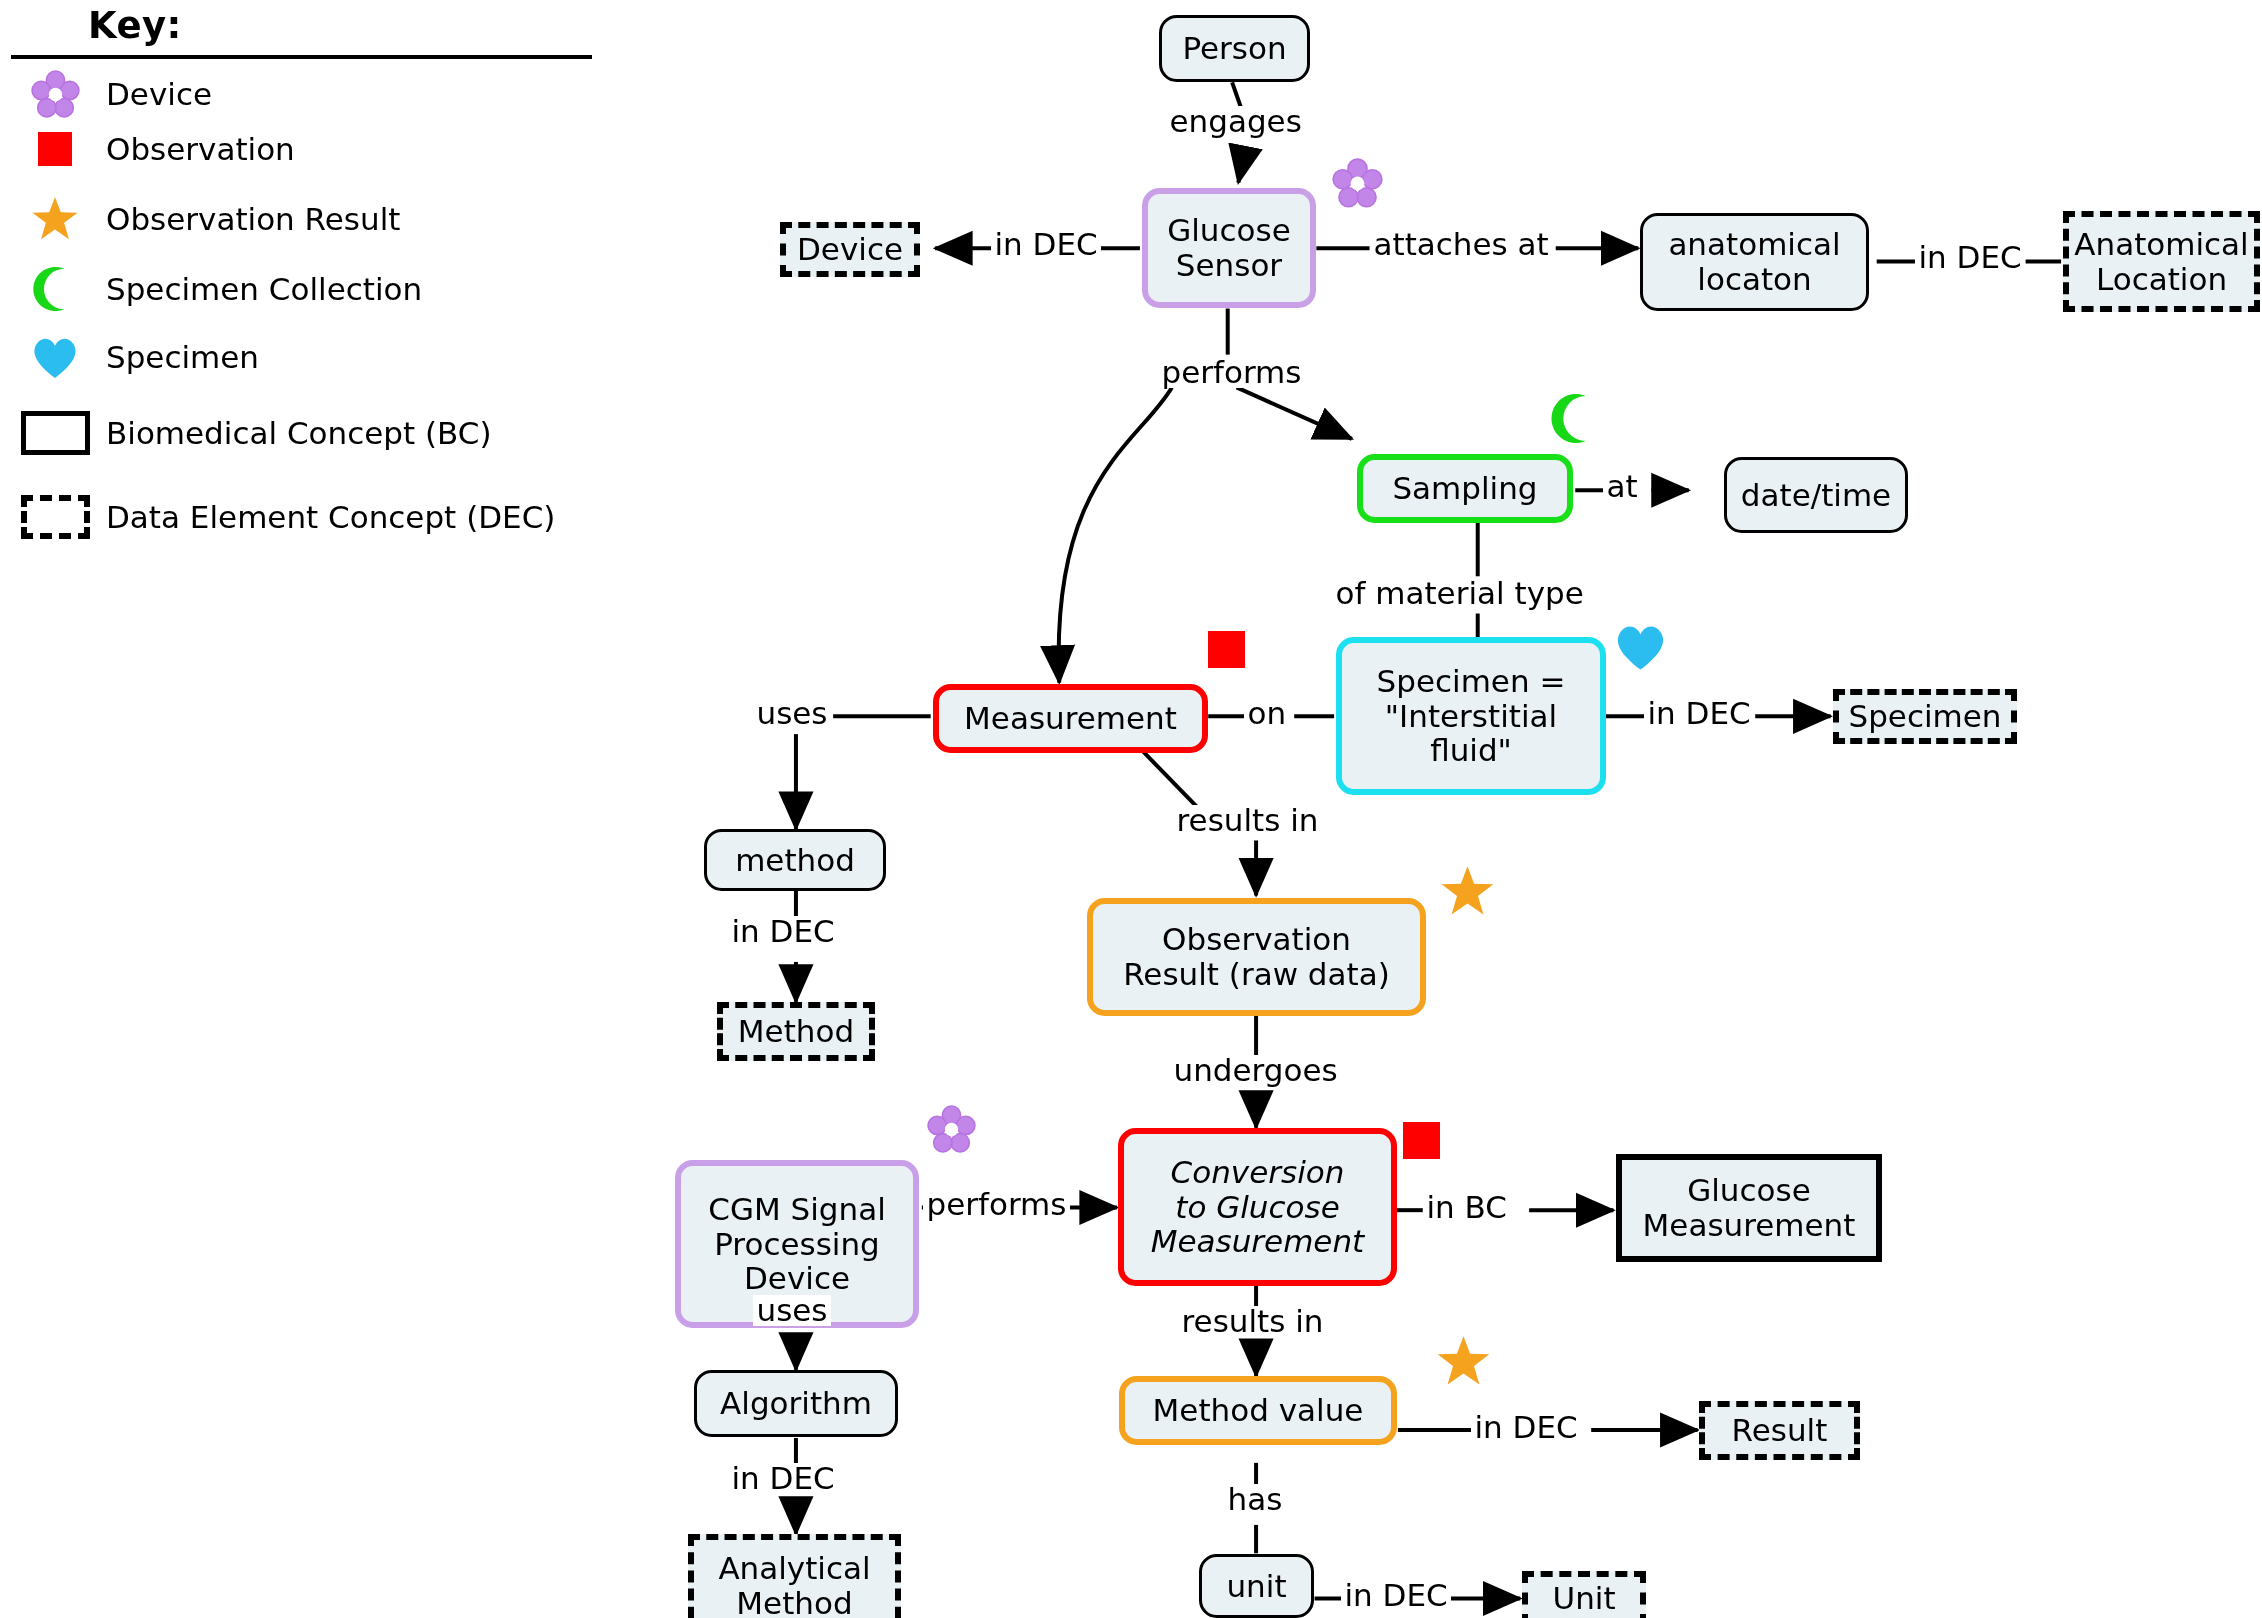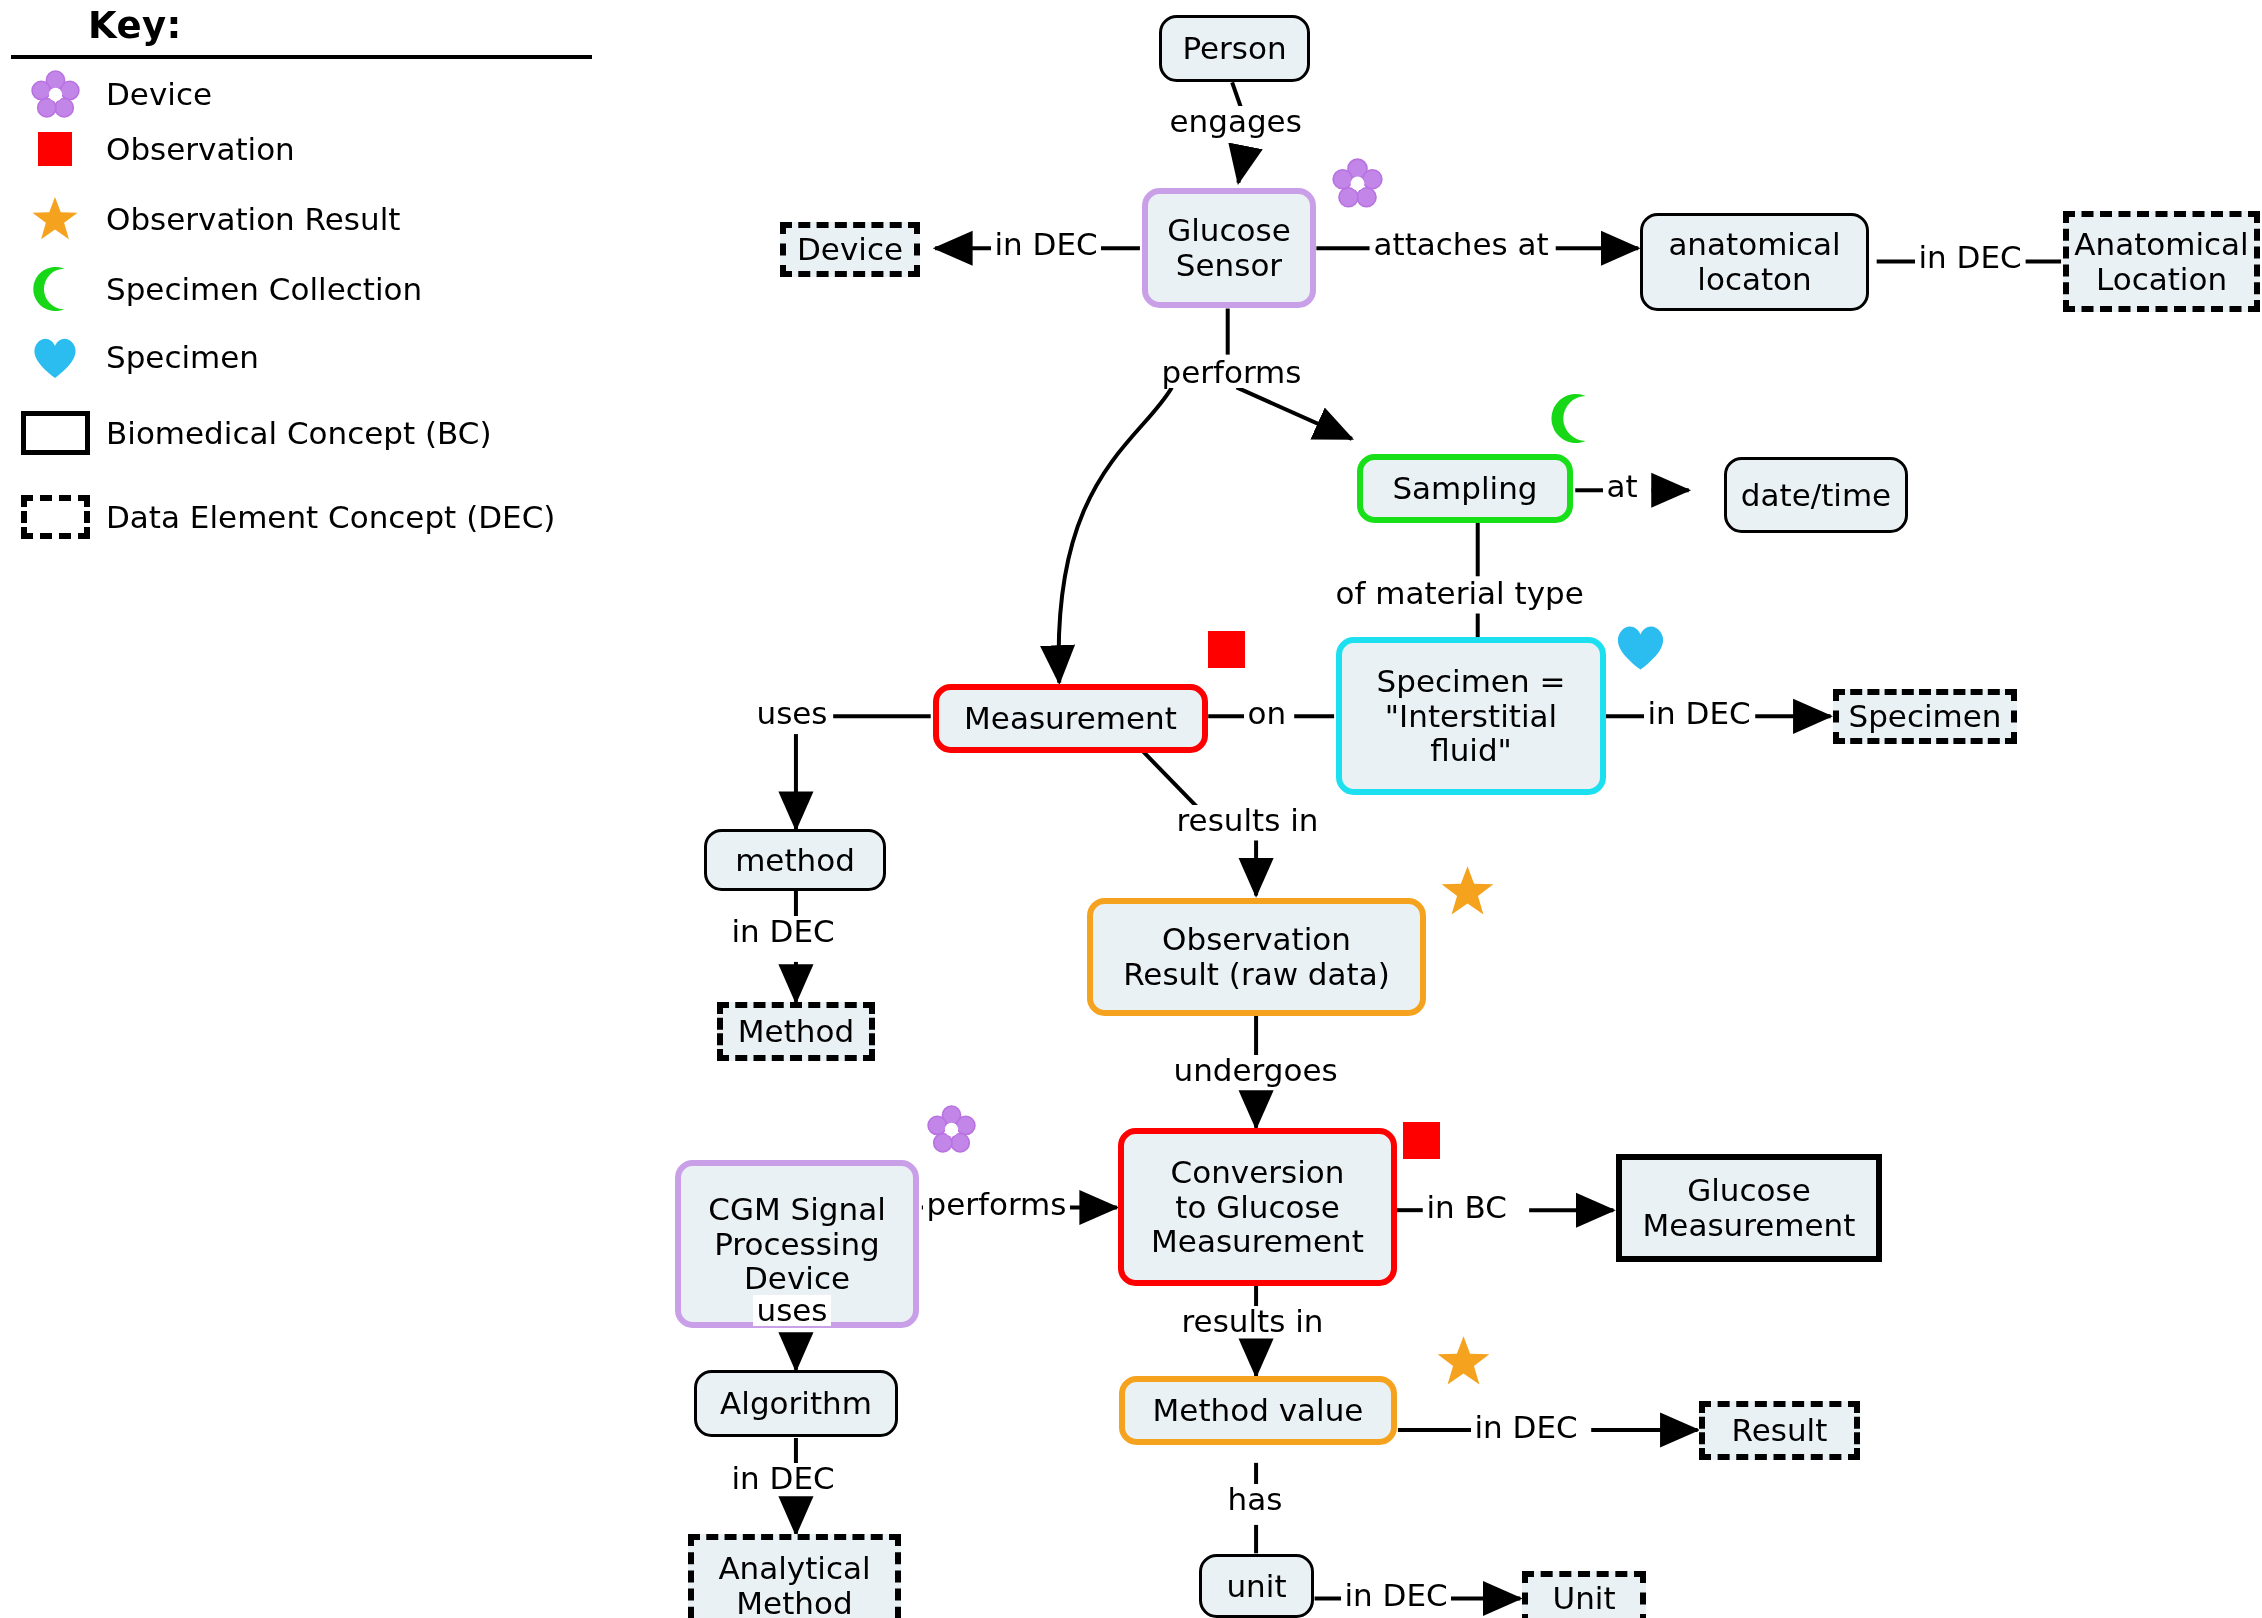--- a/index.html
+++ b/index.html
@@ -226,21 +226,21 @@
   <div class="node dec" style="left:1829px;top:689px;width:184px;height:55px;">Specimen</div>
 
   <div class="node rounded nb" style="left:700px;top:829px;width:182px;height:62px;">method</div>
 
   <div class="node dec" style="left:713px;top:1002px;width:158px;height:59px;">Method</div>
 
   <div class="node rounded orange" style="left:1083px;top:898px;width:339px;height:118px;">Observation<br>Result (raw data)</div>
 
   <div class="node rounded purple" style="left:671px;top:1123px;width:244px;height:168px;margin-top:37px;">CGM Signal<br>Processing<br>Device</div>
 
-  <div class="node rounded red" style="left:1114px;top:1128px;width:279px;height:158px;">Conversion<br>to Glucose<br>Measurement</div>
+  <div class="node rounded red" style="left:1114px;top:1128px;width:279px;height:158px;font-style:italic;">Conversion<br>to Glucose<br>Measurement</div>
 
   <div class="node bc" style="left:1612px;top:1154px;width:266px;height:108px;">Glucose<br>Measurement</div>
 
   <div class="node rounded nb" style="left:690px;top:1370px;width:204px;height:67px;">Algorithm</div>
 
   <div class="node dec" style="left:684px;top:1534px;width:213px;height:103px;">Analytical<br>Method</div>
 
   <div class="node rounded orange" style="left:1115px;top:1376px;width:278px;height:69px;">Method value</div>
 
   <div class="node dec" style="left:1695px;top:1401px;width:161px;height:59px;">Result</div>

